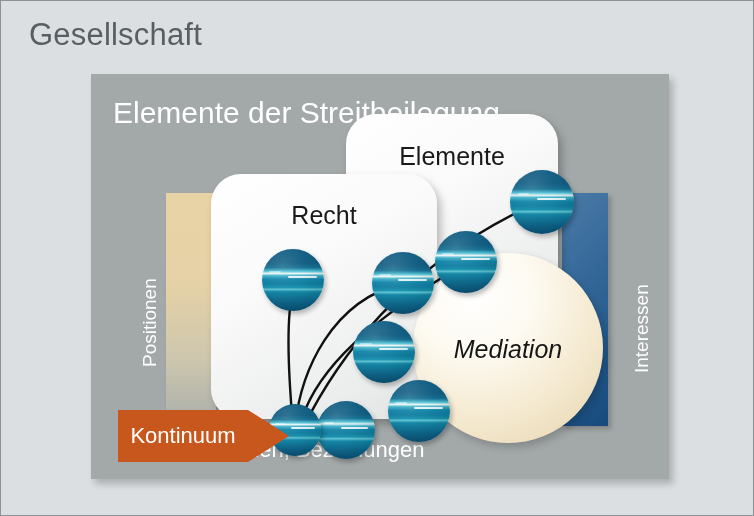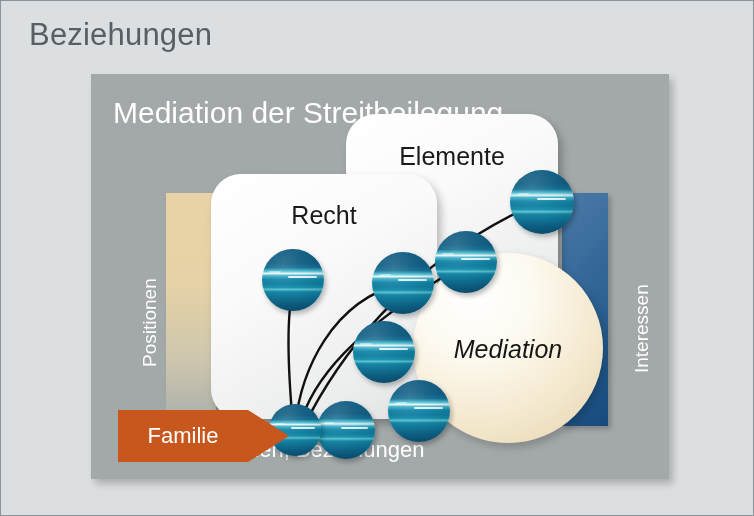--- a/index.html
+++ b/index.html
@@ -227,24 +227,24 @@
     font-size: 22px;
     color: #ffffff;
     white-space: nowrap;
   }
 </style>
 </head>
 <body>
 
 <div id="slide">
 
-  <div class="outer-title">Beziehungen</div>
+  <div class="outer-title">Gesellschaft</div>
 
   <div class="gray-panel">
-    <div class="gray-panel-title">Mediation der Streitbeilegung</div>
+    <div class="gray-panel-title">Elemente der Streitbeilegung</div>
   </div>
 
   <div class="vlabel left">Positionen</div>
   <div class="vlabel right">Interessen</div>
 
   <div class="beige-bar"></div>
   <div class="blue-bar"></div>
 
   <div class="card card-familie">
     <div class="card-label">Elemente</div>
@@ -298,16 +298,16 @@
         <span class="streak" style="left: 24.36px; top: 25.52px; width: 26.68px;"></span>
         <span class="streak" style="left: 6.96px; top: 20.88px; width: 10.44px; opacity: 0.5;"></span>
       </div>
       <div class="sphere" style="left: 268px; top: 403px; width: 52px; height: 52px;">
         <span class="streak" style="left: 21.84px; top: 22.88px; width: 23.92px;"></span>
         <span class="streak" style="left: 6.24px; top: 18.72px; width: 9.36px; opacity: 0.5;"></span>
       </div>
     </div>
 
   <div class="elemente-arrow">
-    <div class="elemente-label">Familie</div>
+    <div class="elemente-label">Kontinuum</div>
   </div>
 
 </div>
 
 </body></html>

